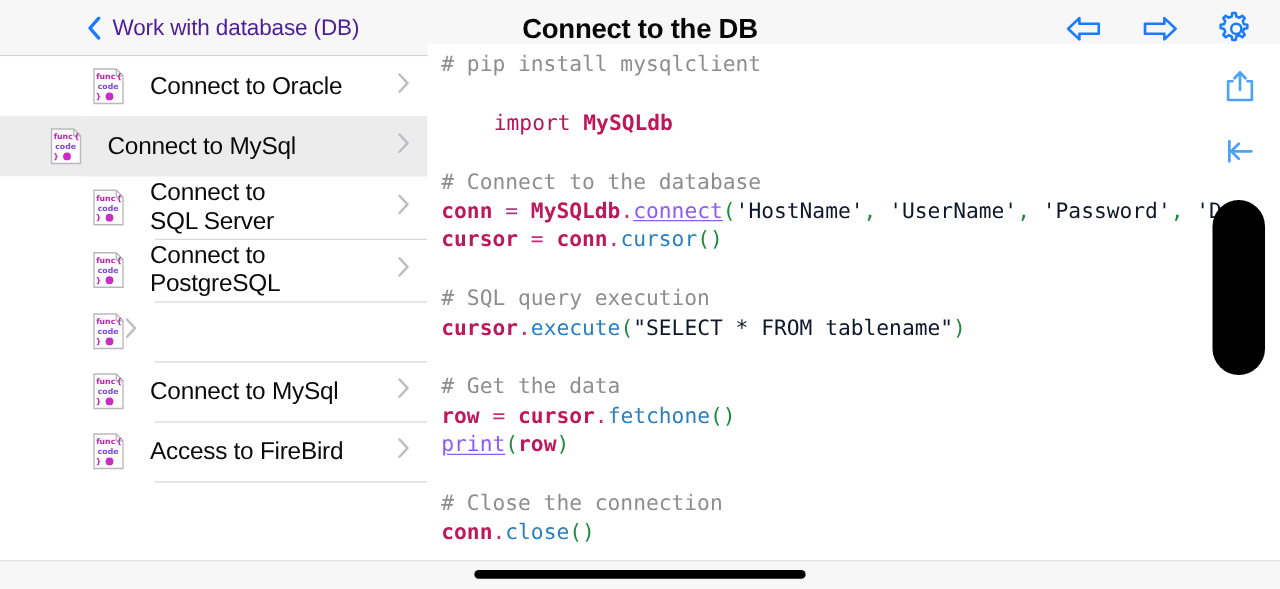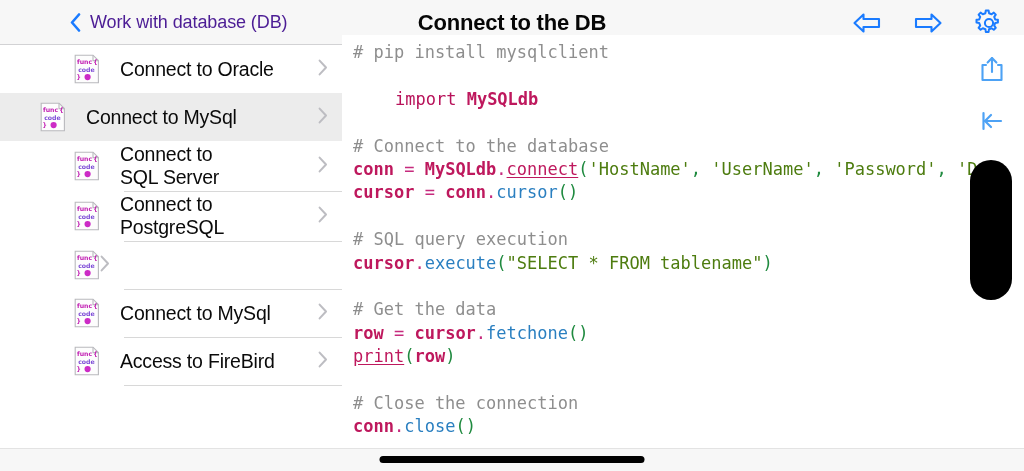--- a/index.html
+++ b/index.html
@@ -78,23 +78,23 @@
     position: absolute; left: 11px; top: 6px;
     font-family: "DejaVu Sans Mono", monospace;
     font-size: 17px; line-height: 23.4px;
     white-space: pre;
   }
   .code .ln { display: block; height: 23.4px; }
   .cm { color: #8e8e8e; }
   .kw { color: #b8125a; font-weight: normal; margin-left: 42px; }
   .pl { color: #be185d; font-weight: bold; }
   .fn { color: #2a7fc0; }
-  .fnlink { color: #be185d; text-decoration: underline; text-underline-offset: 2px; }
+  .fnlink { color: #8b5cf6; text-decoration: underline; text-underline-offset: 2px; }
   .op { color: #c62b7e; }
-  .st { color: #4d7c0f; }
+  .st { color: #0f172a; }
   .pn { color: #1f8a3f; }
 
   
   .rail {
     position: absolute; right: 0; top: 45px; width: 64px; height: 403px;
     display: flex; flex-direction: column; align-items: center;
     padding-top: 8px; gap: 20px;
     pointer-events: none;
   }
   .rail-btn { width: 34px; height: 32px; display: block; cursor: pointer; pointer-events: auto; }

